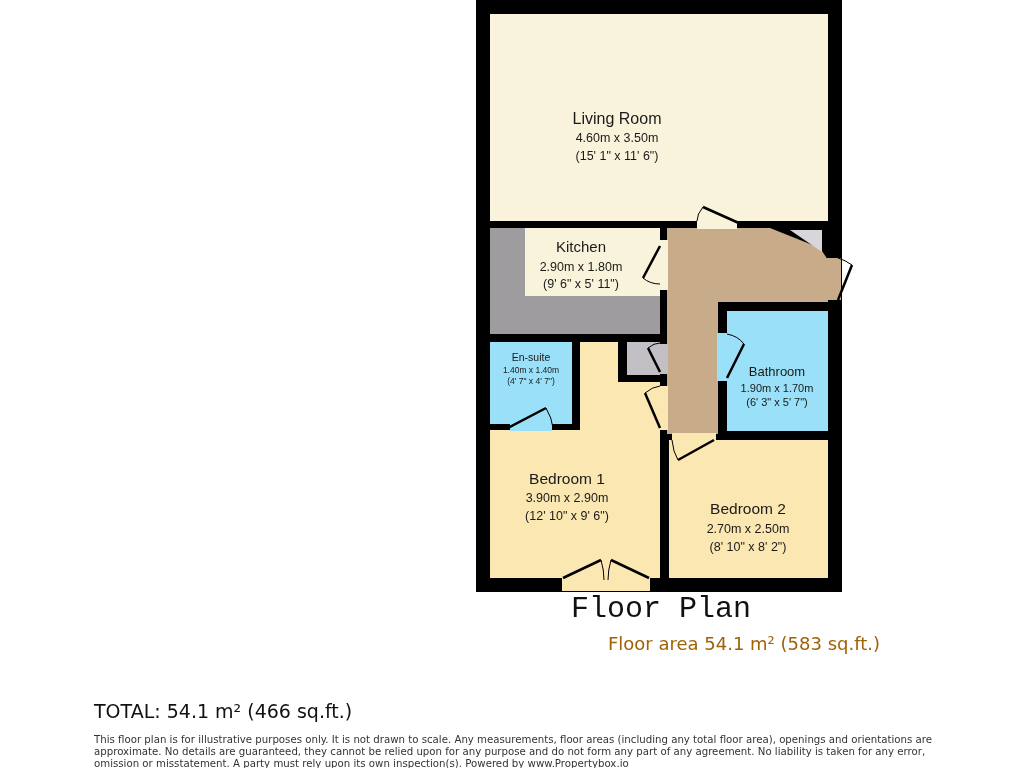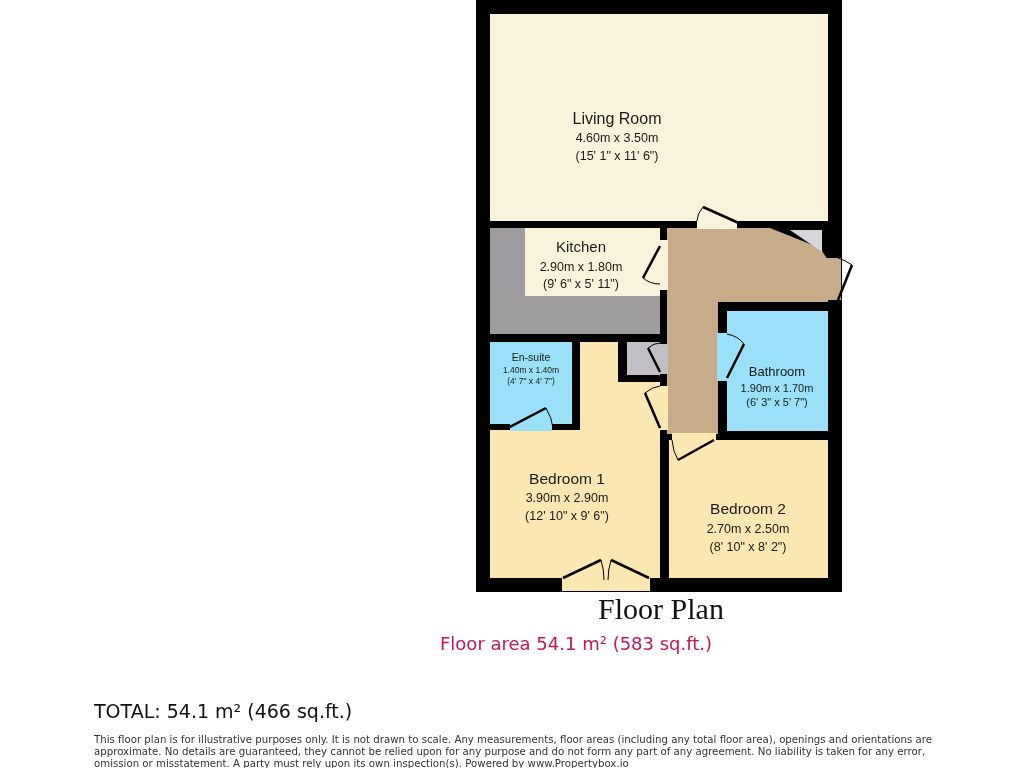--- a/index.html
+++ b/index.html
@@ -4,25 +4,25 @@
   <style>
     html, body { margin: 0; padding: 0; }
     body {
       width: 1024px; height: 768px; background: #ffffff; position: relative;
       overflow: hidden; font-family: "DejaVu Sans", sans-serif; color: #1a1a1a;
     }
     #plan { position: absolute; left: 0; top: 0; }
     .room-label { font-family: "Liberation Sans", sans-serif; fill: #1a1a1a; text-anchor: middle; }
     .title {
       position: absolute; left: 476px; width: 370px; top: 592px; text-align: center;
-      font-size: 30px; font-family: Liberation Serif, serif; color: #111;
+      font-size: 30px; font-family: Liberation Mono, monospace; color: #111;
     }
     .subtitle {
-      position: absolute; left: 440px; width: 440px; top: 633px; text-align: left;
-      font-size: 18px; font-family: "DejaVu Sans", sans-serif; color: #be185d;
+      position: absolute; left: 440px; width: 440px; top: 633px; text-align: right;
+      font-size: 18px; font-family: "DejaVu Sans", sans-serif; color: #a16207;
     }
     .total {
       position: absolute; left: 94px; top: 700px; font-size: 19px;
       font-family: "DejaVu Sans", sans-serif; color: #111;
     }
     .disclaimer {
       position: absolute; left: 94px; top: 734px; width: 850px;
       font-size: 10.2px; line-height: 12px; font-family: "DejaVu Sans", sans-serif; color: #333;
     }
   </style>

